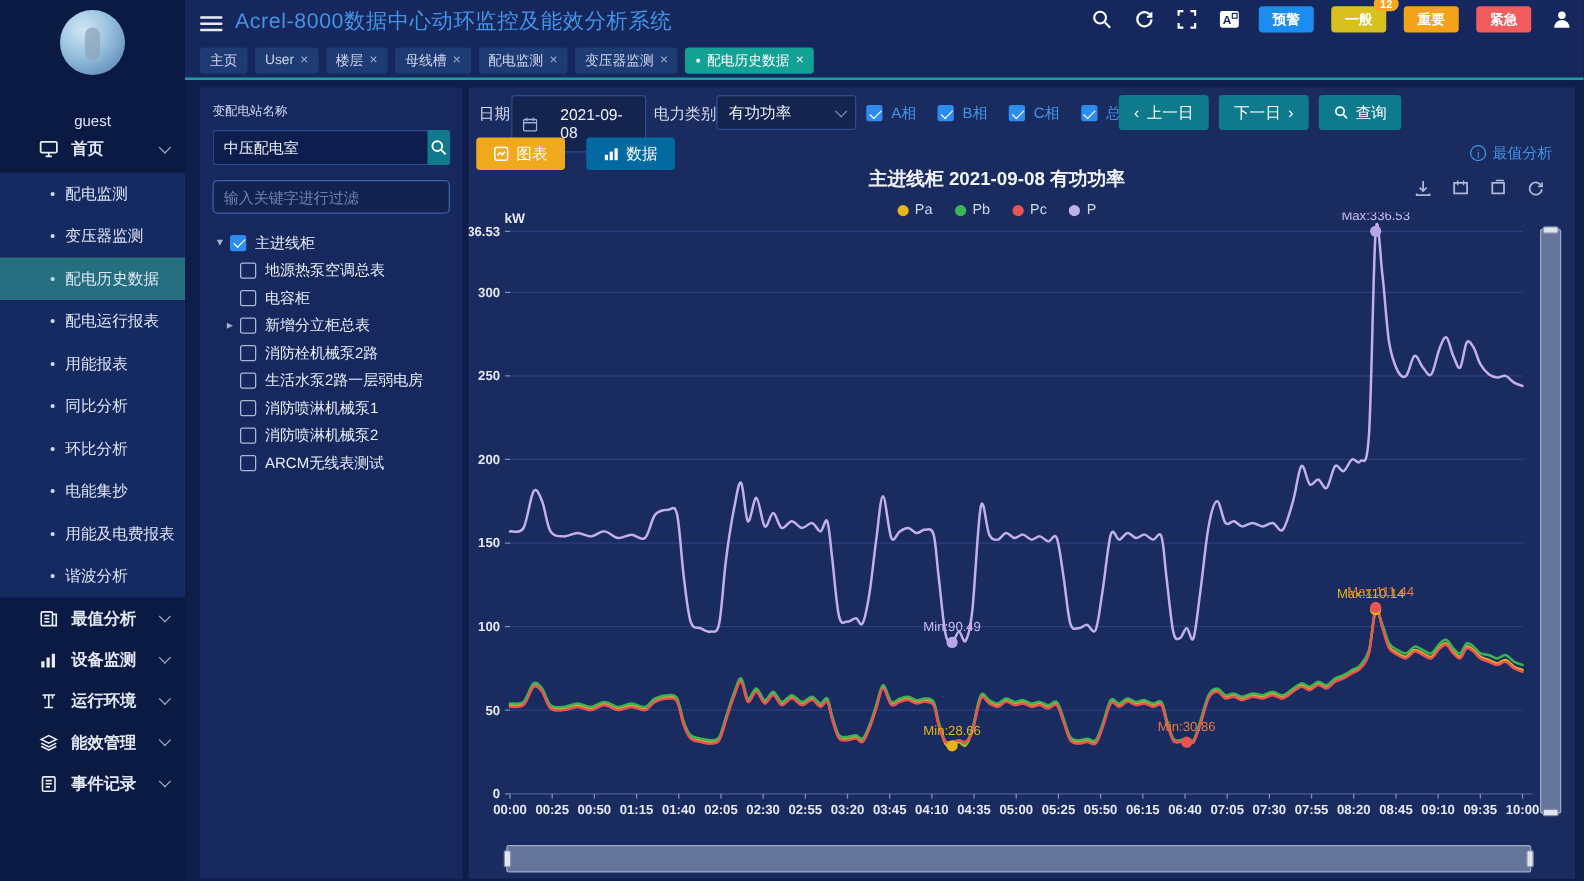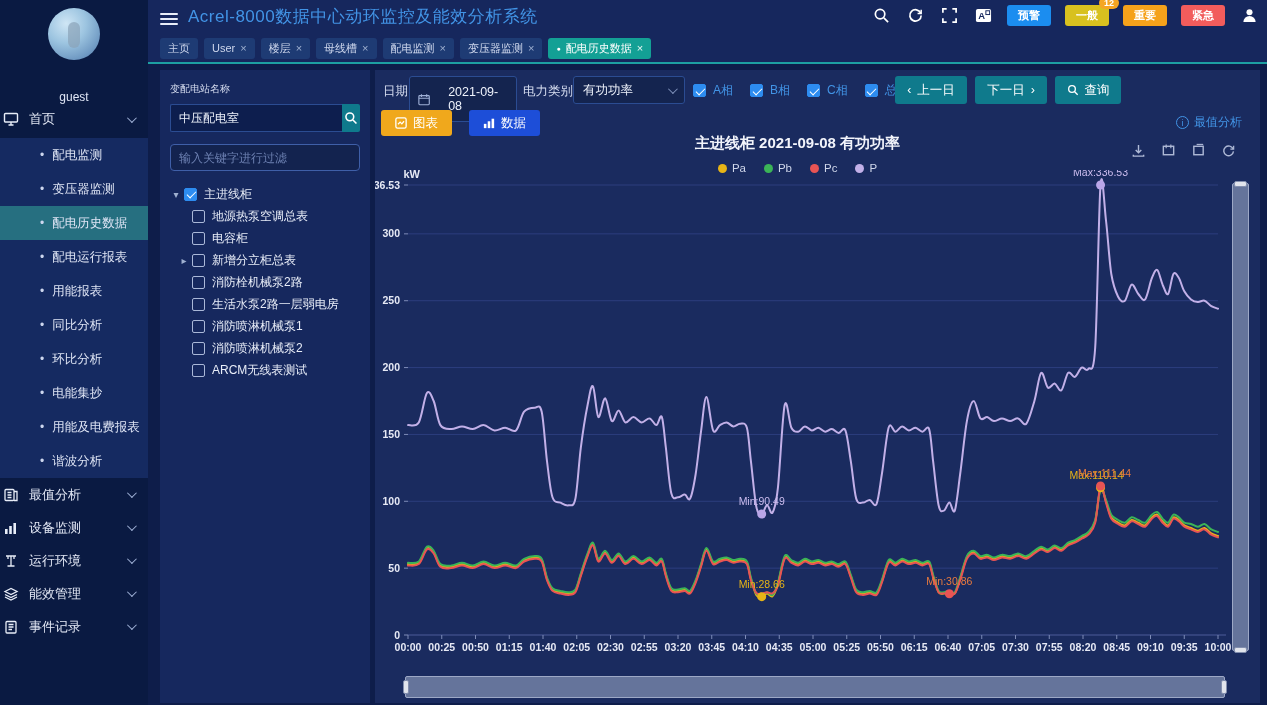--- a/index.html
+++ b/index.html
@@ -6,21 +6,21 @@
   html,body { width:1267px; height:705px; overflow:hidden; }
   body { background:#0e1d4a; font-family:"Liberation Sans","DejaVu Sans",sans-serif; color:#dfe5f5; position:relative; }
 
   
   .sidebar { position:absolute; left:0; top:0; width:148px; height:705px; background:#0a1a42; z-index:5; }
   .avatar { position:absolute; left:50%; top:8px; transform:translateX(-50%); width:52px; height:52px; border-radius:50%;
             background:radial-gradient(circle at 35% 30%, #cfe6f5 0%, #9cc4e0 40%, #6e98c2 75%, #4a6fa0 100%); }
   .avatar::after{ content:""; position:absolute; left:20px; top:14px; width:12px; height:26px; border-radius:6px; background:#8aa3b8; opacity:.7;}
   .guest { position:absolute; top:70px; width:100%; text-align:center; font-size:12px; color:#dfe5f5;margin-top:20px; }
   .nav { position:absolute; top:100px; left:0; right:0; }
-  .nav-item { position:relative; height:38px; display:flex; align-items:center; padding-left:2px; cursor:pointer; }
+  .nav-item { position:relative; height:38px; display:flex; align-items:center; padding-left:30px; cursor:pointer;font-weight:bold; }
   .nav-item .nlabel { font-size:13px; color:#e3e8f5; margin-left:10px; }
   .nicon { width:17px; height:17px; display:inline-flex; align-items:center; justify-content:center; }
   .nicon svg { width:16px; height:16px; }
   .chev { position:absolute; right:14px; width:7px; height:7px; border-right:1.5px solid #9fb0d6; border-bottom:1.5px solid #9fb0d6; }
   .chev.down { transform:rotate(45deg) translateY(-2px); }
   .chev.up { transform:rotate(-135deg) translateY(-2px); }
   .nav-group { background:#152a61; }
   .sub-item { position:relative; height:34px; display:flex; align-items:center; padding-left:40px; font-size:12.5px; color:#dfe5f5; cursor:pointer; }
   .sub-item::before { content:"•"; color:#cdd6ee; margin-right:8px; font-size:12px; }
   .sub-item.active { background:#266f80; }
@@ -372,21 +372,21 @@
       </button>
   </div>
   <div class="row2">
     <button class="modebtn" style="left:6px;background:#f0a81c">
         <svg width="12" height="12" viewBox="0 0 14 14" fill="none" stroke="#fff" stroke-width="1.5">
           <rect x="1" y="1" width="12" height="12" rx="2"></rect>
           <path d="m3.5 8.5 2.5-2.5 2 2 2.5-3"></path>
         </svg>
         <span>图表</span>
       </button>
-    <button class="modebtn" style="left:94px;background:#1d4ed8">
+    <button class="modebtn" style="left:94px;background:#0369a1">
         <svg width="12" height="12" viewBox="0 0 14 14" fill="#fff">
           <rect x="1" y="8" width="3" height="5"></rect>
           <rect x="5.5" y="5" width="3" height="8"></rect>
           <rect x="10" y="2" width="3" height="11"></rect>
         </svg>
         <span>数据</span>
       </button>
     <span class="peak-link">
         <i class="info-i">i</i>
         <span>最值分析</span>

